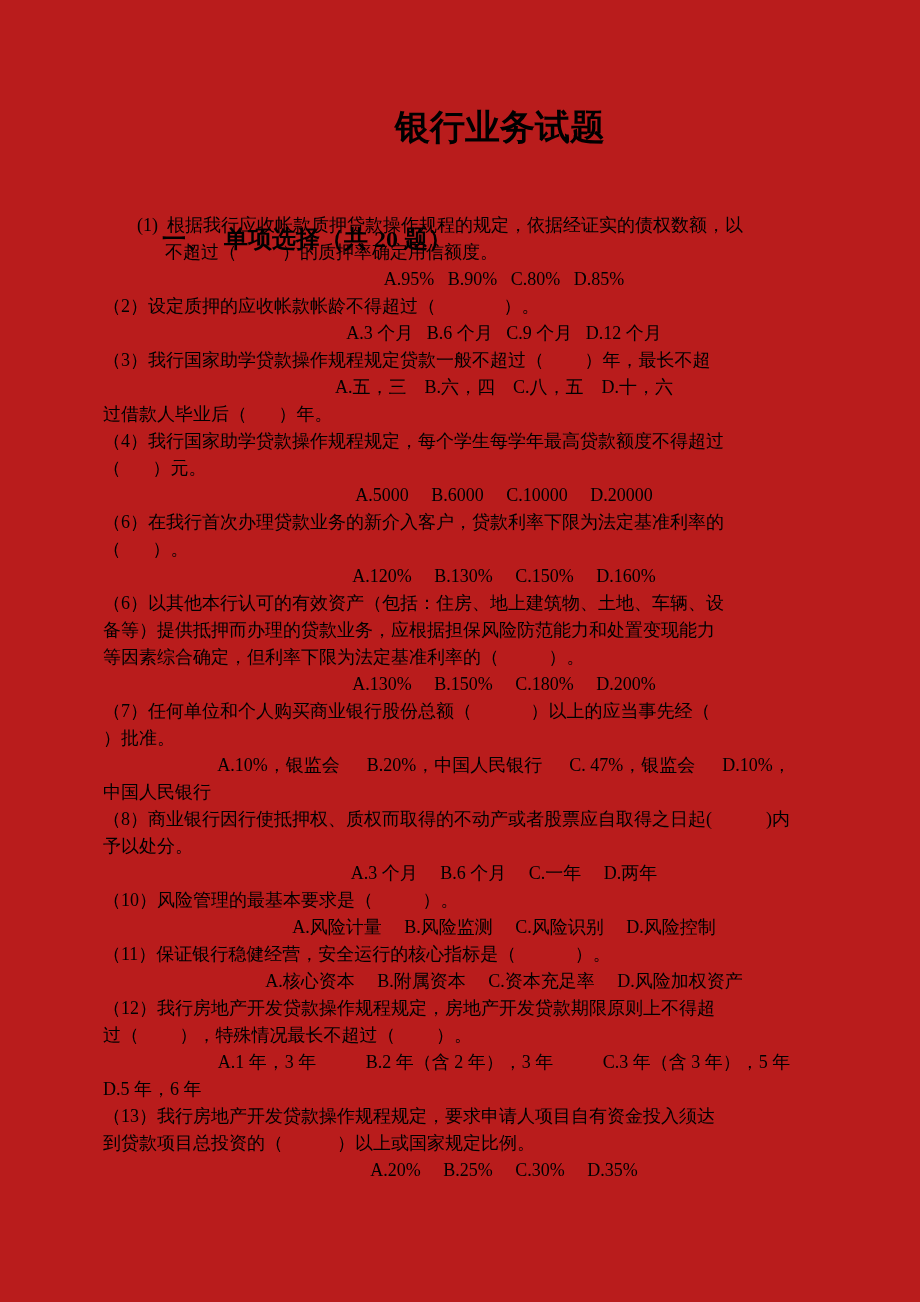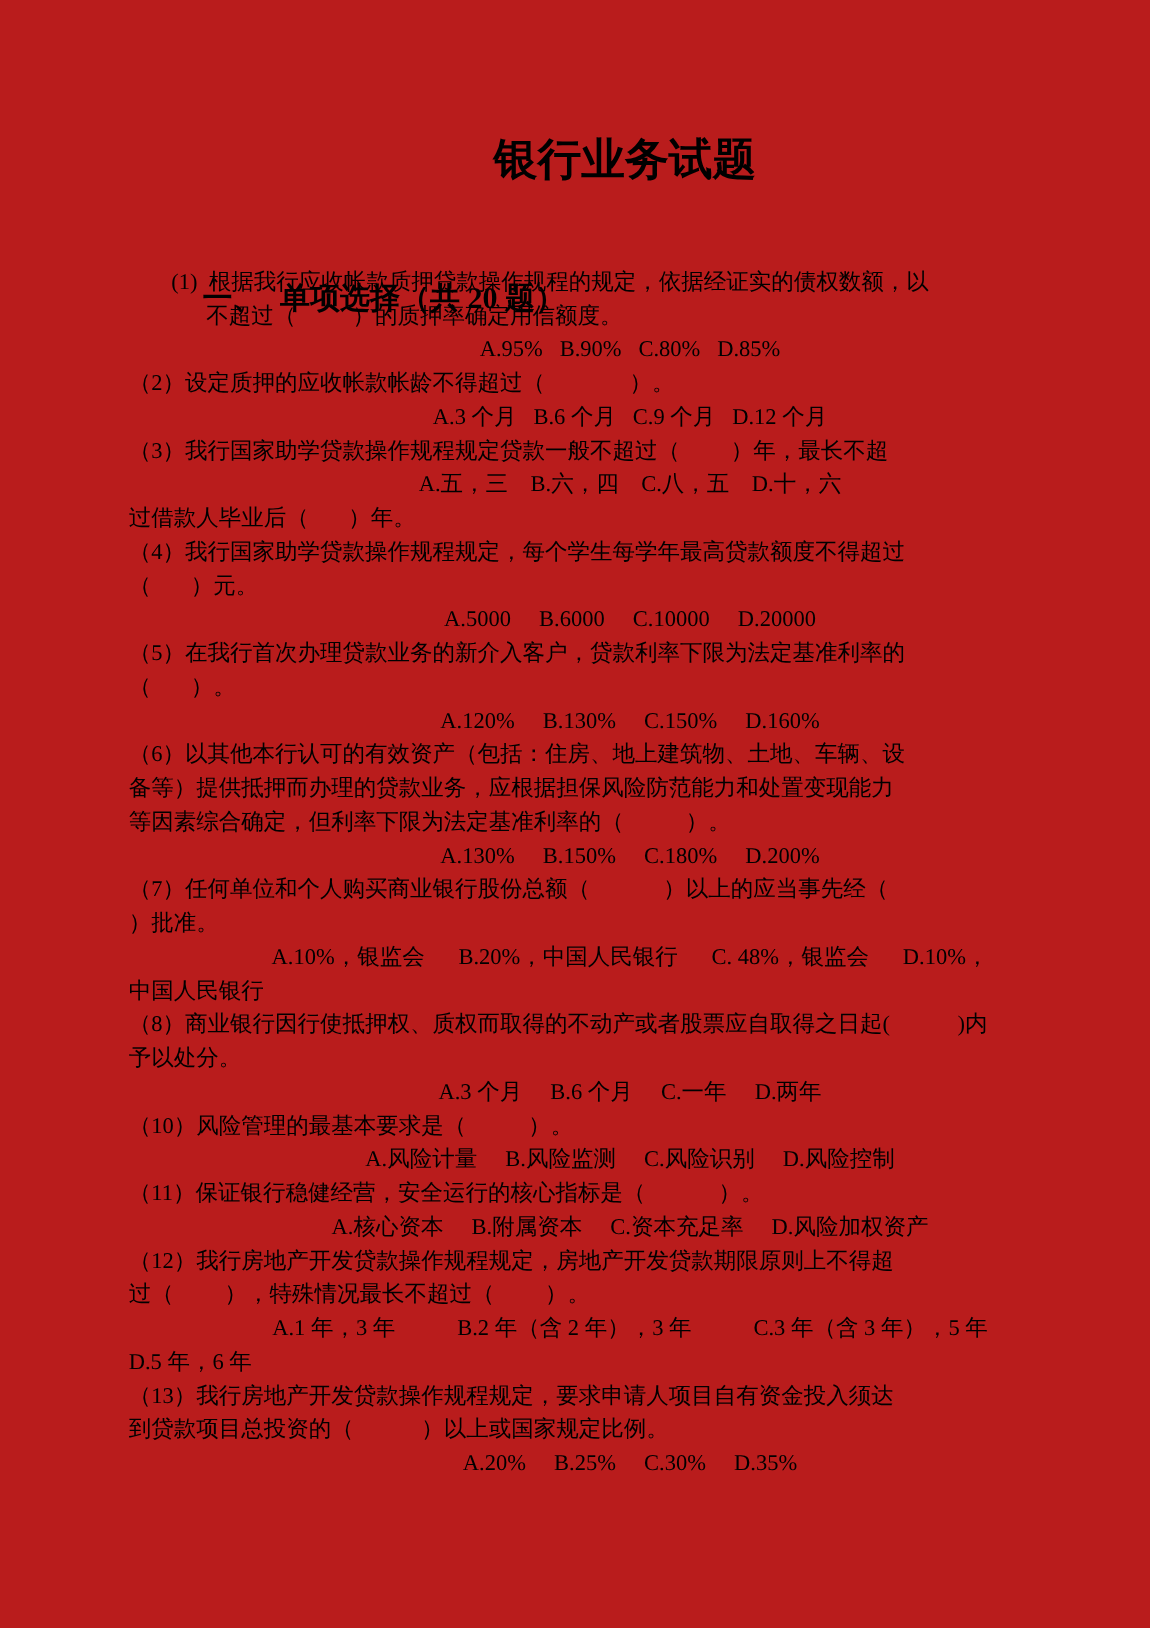--- a/index.html
+++ b/index.html
@@ -80,34 +80,34 @@
         <div class="line">（3）我行国家助学贷款操作规程规定贷款一般不超过（         ）年，最长不超</div>
         <div class="line ind-opt">A.五，三    B.六，四    C.八，五    D.十，六</div>
         <div class="line">过借款人毕业后（       ）年。</div>
       </div>
       <div>
         <div class="line">（4）我行国家助学贷款操作规程规定，每个学生每学年最高贷款额度不得超过</div>
         <div class="line">（       ）元。</div>
         <div class="line ind-opt">A.5000     B.6000     C.10000     D.20000</div>
       </div>
       <div>
-        <div class="line">（5）在我行首次办理贷款业务的新介入客户，贷款利率下限为法定基准利率的</div>
+        <div class="line">（6）在我行首次办理贷款业务的新介入客户，贷款利率下限为法定基准利率的</div>
         <div class="line">（       ）。</div>
         <div class="line ind-opt">A.120%     B.130%     C.150%     D.160%</div>
       </div>
       <div>
         <div class="line">（6）以其他本行认可的有效资产（包括：住房、地上建筑物、土地、车辆、设</div>
         <div class="line">备等）提供抵押而办理的贷款业务，应根据担保风险防范能力和处置变现能力</div>
         <div class="line">等因素综合确定，但利率下限为法定基准利率的（           ）。</div>
         <div class="line ind-opt">A.130%     B.150%     C.180%     D.200%</div>
       </div>
       <div>
         <div class="line">（7）任何单位和个人购买商业银行股份总额（             ）以上的应当事先经（</div>
         <div class="line">）批准。</div>
-        <div class="line ind-opt">A.10%，银监会      B.20%，中国人民银行      C. 48%，银监会      D.10%，</div>
+        <div class="line ind-opt">A.10%，银监会      B.20%，中国人民银行      C. 47%，银监会      D.10%，</div>
         <div class="line">中国人民银行</div>
       </div>
       <div>
         <div class="line">（8）商业银行因行使抵押权、质权而取得的不动产或者股票应自取得之日起(            )内</div>
         <div class="line">予以处分。</div>
         <div class="line ind-opt">A.3 个月     B.6 个月     C.一年     D.两年</div>
       </div>
       <div>
         <div class="line">（10）风险管理的最基本要求是（           ）。</div>
         <div class="line ind-opt">A.风险计量     B.风险监测     C.风险识别     D.风险控制</div>

